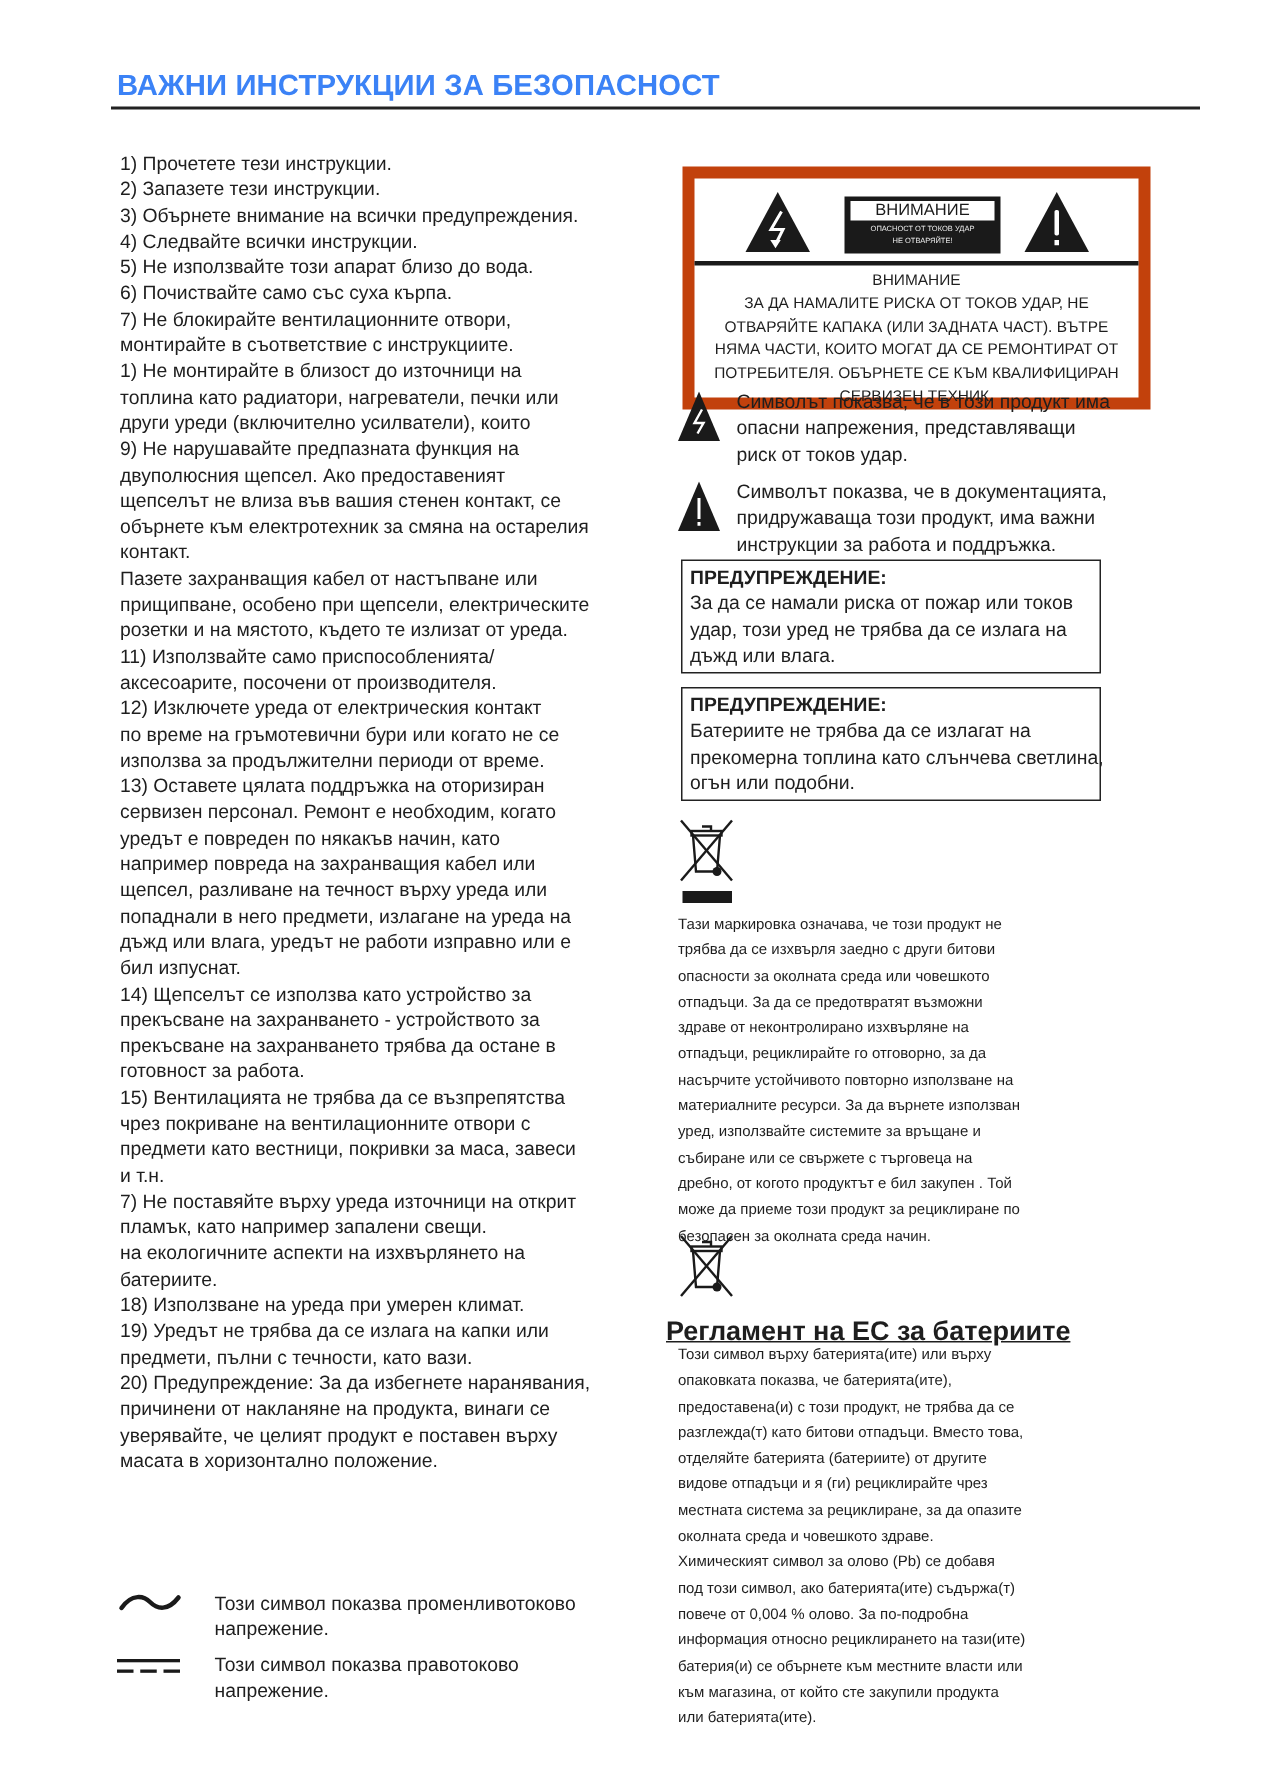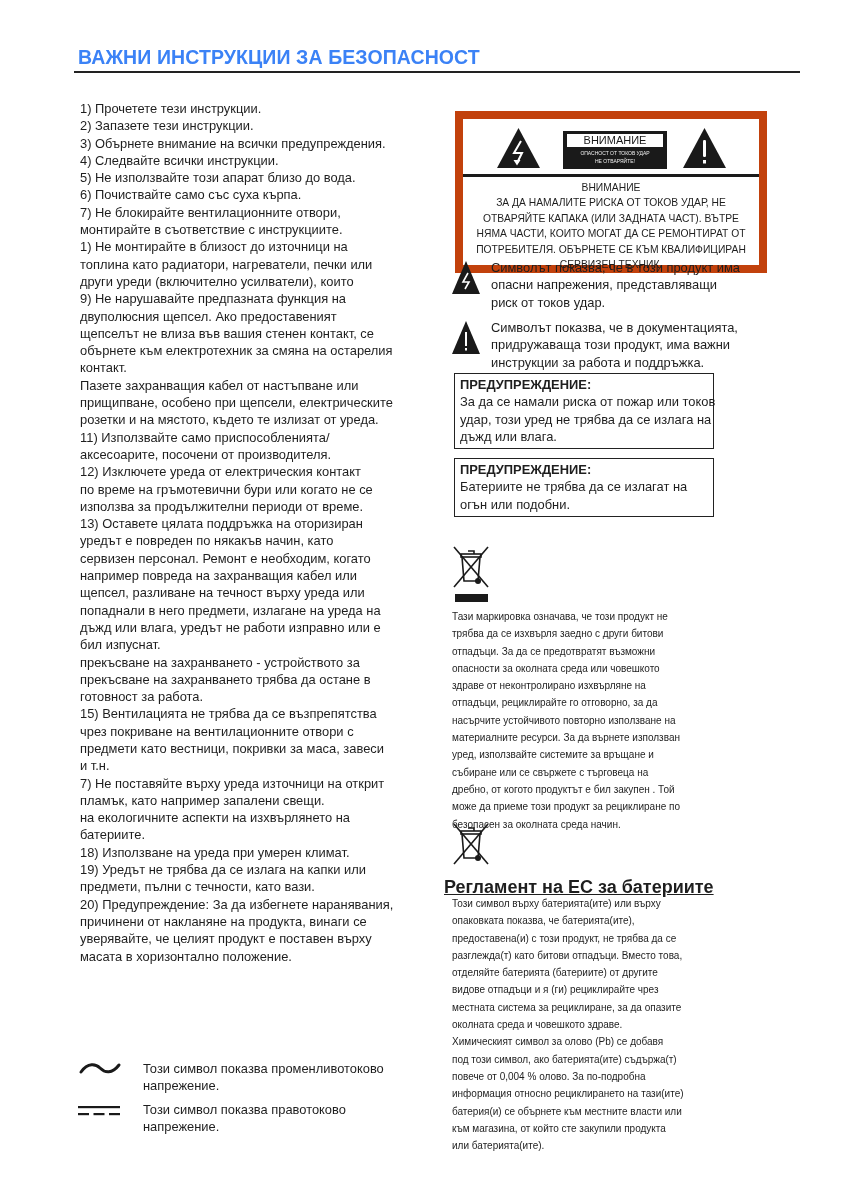--- a/index.html
+++ b/index.html
@@ -25,21 +25,21 @@
                       font-size: 11px; line-height: 13px; text-align: center; color: #1a1a1a; }
   .vn-label .vn-sub { position: absolute; left: 0; top: 18px; width: 104px; font-size: 5px; line-height: 8px;
                       text-align: center; color: #eee; }
   .caution-body { position: absolute; left: 0; top: 58px; width: 296px; text-align: center; font-size: 10.3px; line-height: 15.4px; }
   .caution-body .cb-title { margin-top: 3px; }
 
   .sym-note { position: absolute; left: 452px; width: 320px; font-size: 12.9px; line-height: 17.3px; }
   .sym-note .icon { position: absolute; left: 0; top: 2px; width: 28px; height: 34px; }
   .sym-note .txt { position: absolute; left: 39px; top: 0; white-space: nowrap; }
 
-  .warn-box { position: absolute; left: 454px; width: 260px; border: 1.5px solid #222; padding: 2px 4px 3px 5px;
+  .warn-box { position: absolute; left: 454px; width: 280px; border: 1.5px solid #222; padding: 2px 4px 3px 5px;
               font-size: 12.9px; line-height: 17.3px; box-sizing: border-box; }
   .warn-box .wb-title { font-weight: bold; }
   .warn-box .ln { white-space: nowrap; }
 
   .bin-icon { position: absolute; width: 38px; height: 44px; }
   .bin-bar { position: absolute; left: 455px; top: 594px; width: 33px; height: 8px; background: #1a1a1a; }
 
   .para { position: absolute; left: 452px; width: 320px; font-size: 10px; line-height: 17.3px; }
   .para .ln { white-space: nowrap; }
   .sub-head { position: absolute; left: 444px; top: 877px; font-weight: bold; font-size: 18px; text-decoration: underline; }
@@ -69,27 +69,28 @@
     <div class="ln">контакт.</div>
     <div class="ln">Пазете захранващия кабел от настъпване или</div>
     <div class="ln">прищипване, особено при щепсели, електрическите</div>
     <div class="ln">розетки и на мястото, където те излизат от уреда.</div>
     <div class="ln">11) Използвайте само приспособленията/</div>
     <div class="ln">аксесоарите, посочени от производителя.</div>
     <div class="ln">12) Изключете уреда от електрическия контакт</div>
     <div class="ln">по време на гръмотевични бури или когато не се</div>
     <div class="ln">използва за продължителни периоди от време.</div>
     <div class="ln">13) Оставете цялата поддръжка на оторизиран</div>
+    <div class="ln">сервизен персонал. Ремонт е необходим, когато</div>
     <div class="ln">уредът е повреден по някакъв начин, като</div>
-    <div class="ln">сервизен персонал. Ремонт е необходим, когато</div>
     <div class="ln">например повреда на захранващия кабел или</div>
     <div class="ln">щепсел, разливане на течност върху уреда или</div>
     <div class="ln">попаднали в него предмети, излагане на уреда на</div>
     <div class="ln">дъжд или влага, уредът не работи изправно или е</div>
     <div class="ln">бил изпуснат.</div>
+    <div class="ln">14) Щепселът се използва като устройство за</div>
     <div class="ln">прекъсване на захранването - устройството за</div>
     <div class="ln">прекъсване на захранването трябва да остане в</div>
     <div class="ln">готовност за работа.</div>
     <div class="ln">15) Вентилацията не трябва да се възпрепятства</div>
     <div class="ln">чрез покриване на вентилационните отвори с</div>
     <div class="ln">предмети като вестници, покривки за маса, завеси</div>
     <div class="ln">и т.н.</div>
     <div class="ln">7) Не поставяйте върху уреда източници на открит</div>
     <div class="ln">пламък, като например запалени свещи.</div>
     <div class="ln">на екологичните аспекти на изхвърлянето на</div>
@@ -184,40 +185,41 @@
 <div class="warn-box" style="top:373px;">
   <div class="wb-title">ПРЕДУПРЕЖДЕНИЕ:</div>
   <div class="ln">За да се намали риска от пожар или токов</div>
   <div class="ln">удар, този уред не трябва да се излага на</div>
   <div class="ln">дъжд или влага.</div>
 </div>
 
 <div class="warn-box" style="top:458px;">
   <div class="wb-title">ПРЕДУПРЕЖДЕНИЕ:</div>
   <div class="ln">Батериите не трябва да се излагат на</div>
+  <div class="ln">прекомерна топлина като слънчева светлина,</div>
   <div class="ln">огън или подобни.</div>
 </div>
 
 <svg class="bin-icon" style="left:452px; top:545px;" viewBox="0 0 38 44">
   <g fill="none" stroke="#1a1a1a" stroke-width="1.6">
     <line x1="2" y1="2" x2="36" y2="42"></line>
     <line x1="36" y1="2" x2="2" y2="42"></line>
     <rect x="9" y="9" width="20" height="3"></rect>
     <path d="M10,12 L12,36 L26,36 L28,12"></path>
     <path d="M16,6 h6 v3"></path>
   </g>
   <circle cx="26" cy="36" r="3" fill="#1a1a1a"></circle>
 </svg>
 <div class="bin-bar"></div>
 
 <div class="para" style="top:608px;" id="weee">
     <div class="ln">Тази маркировка означава, че този продукт не</div>
     <div class="ln">трябва да се изхвърля заедно с други битови</div>
+    <div class="ln">опасности за околната среда или човешкото</div>
     <div class="ln">отпадъци. За да се предотвратят възможни</div>
-    <div class="ln">опасности за околната среда или човешкото</div>
     <div class="ln">здраве от неконтролирано изхвърляне на</div>
     <div class="ln">отпадъци, рециклирайте го отговорно, за да</div>
     <div class="ln">насърчите устойчивото повторно използване на</div>
     <div class="ln">материалните ресурси. За да върнете използван</div>
     <div class="ln">уред, използвайте системите за връщане и</div>
     <div class="ln">събиране или се свържете с търговеца на</div>
     <div class="ln">дребно, от когото продуктът е бил закупен . Той</div>
     <div class="ln">може да приеме този продукт за рециклиране по</div>
     <div class="ln">безопасен за околната среда начин.</div>
   </div>

